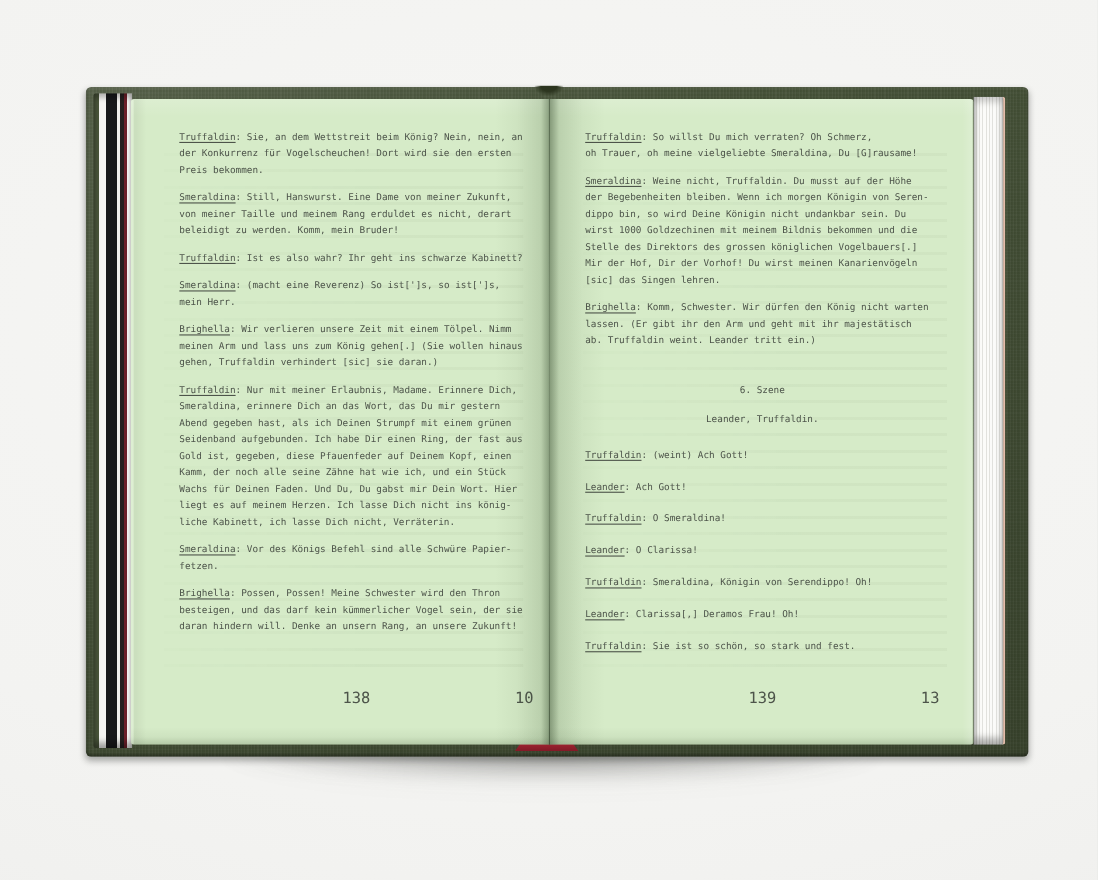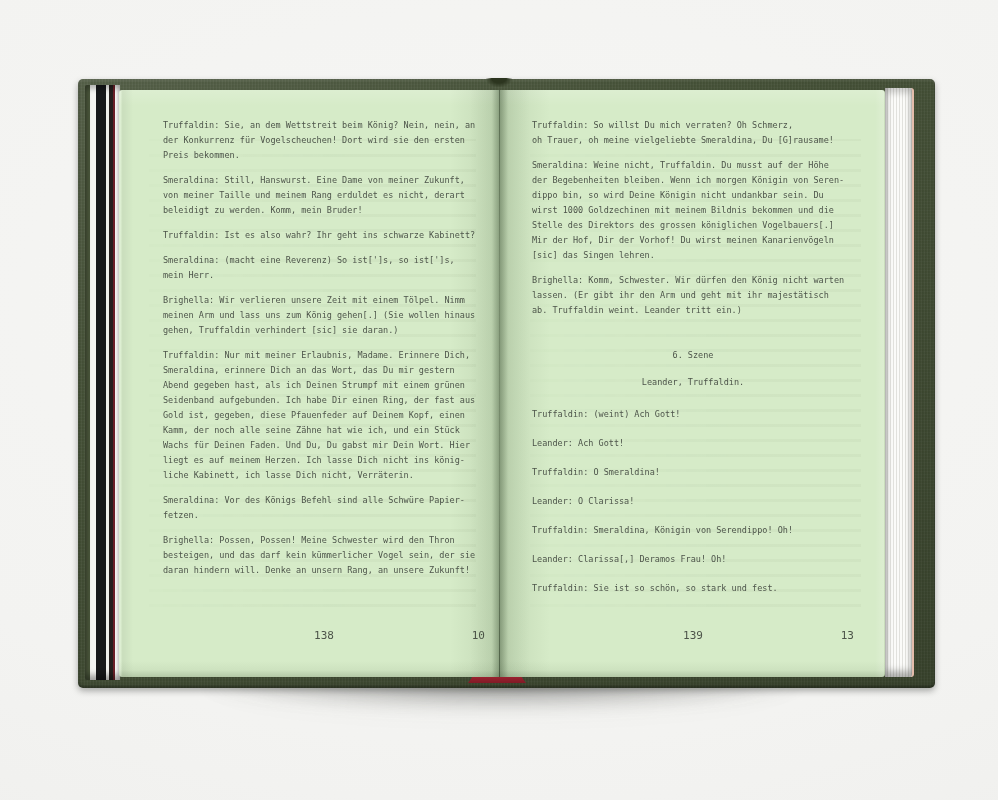--- a/index.html
+++ b/index.html
@@ -108,24 +108,24 @@
     color:var(--ink);font-size:8.5px;line-height:15px;
     white-space:pre-wrap;
   }
   .page-left .text-col{left:44px;}
   .page-right .text-col{left:32px;}
   .para{margin:0 0 10px 0;}
   .para.centered{text-align:center;}
   .para.scene-heading{margin:30px 0 12px 0;}
   .para.scene-cast{margin:0 0 17px 0;}
   .para.dialog-short{margin:0 0 14px 0;}
-  .speaker{text-underline-offset:2px;text-decoration-thickness:1px;}
+  .speaker{text-decoration:underline;text-underline-offset:2px;text-decoration-thickness:1px;}
   .page-footer{
     position:absolute;top:538px;width:322px;height:15px;
-    color:var(--ink);font-size:11px;line-height:15px;
+    color:var(--ink);font-size:14px;line-height:15px;
   }
   .page-left .page-footer{left:44px;}
   .page-right .page-footer{left:32px;text-decoration:underline;}
   .folio-center{position:absolute;left:0;right:0;text-align:center;}
   .folio-right{position:absolute;right:0;}
 </style>
 </head>
 <body>
 
 <div>

